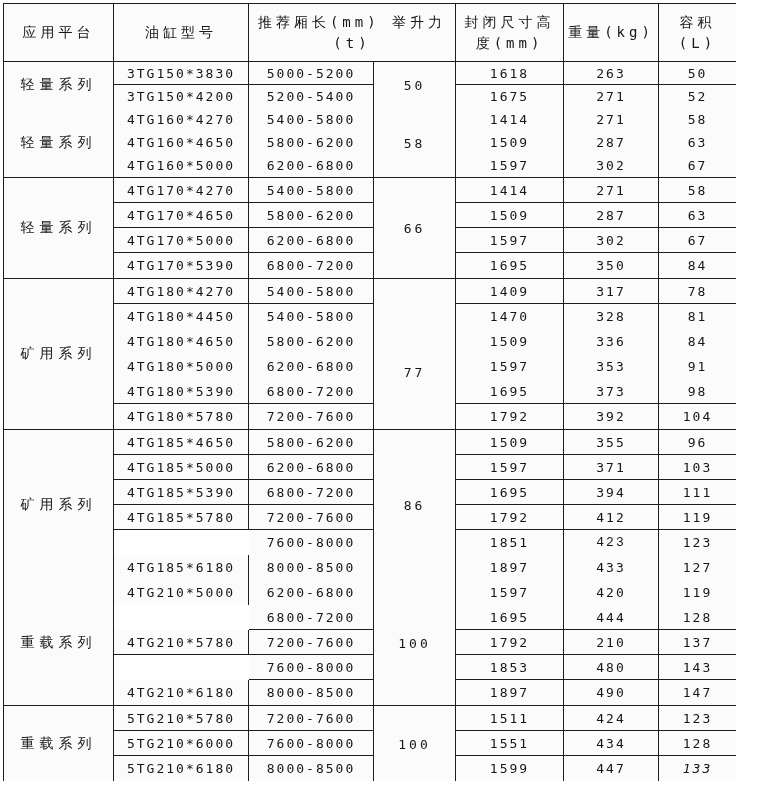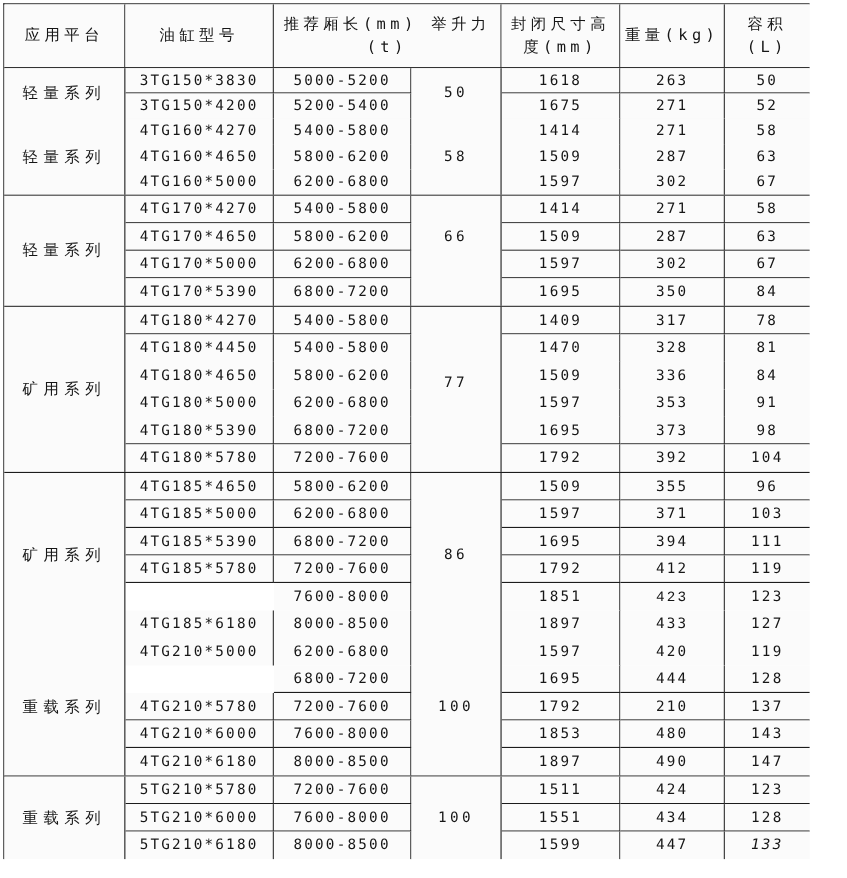--- a/index.html
+++ b/index.html
@@ -125,21 +125,21 @@
         <div class="cell length" style="grid-area: 5 / 3;">6200-6800</div>
         <div class="cell height" style="grid-area: 5 / 5;">1597</div>
         <div class="cell weight" style="grid-area: 5 / 6;">302</div>
         <div class="cell volume" style="grid-area: 5 / 7;">67</div>
       </div>
       <div class="section" style="grid-auto-rows: 25px;">
         <div class="cell span platform" style="grid-area: 1 / 1 / span 4;">
           <div class="span-label platform-label" style="top: 50px;">轻量系列</div>
         </div>
         <div class="cell span lift" style="grid-area: 1 / 4 / span 4;">
-          <div class="span-label lift-label" style="top: 38px;">66</div>
+          <div class="span-label lift-label" style="top: 50px;">66</div>
         </div>
         <div class="cell model divider" style="grid-area: 1 / 2;">4TG170*4270</div>
         <div class="cell length divider" style="grid-area: 1 / 3;">5400-5800</div>
         <div class="cell height divider" style="grid-area: 1 / 5;">1414</div>
         <div class="cell weight divider" style="grid-area: 1 / 6;">271</div>
         <div class="cell volume divider" style="grid-area: 1 / 7;">58</div>
         <div class="cell model divider" style="grid-area: 2 / 2;">4TG170*4650</div>
         <div class="cell length divider" style="grid-area: 2 / 3;">5800-6200</div>
         <div class="cell height divider" style="grid-area: 2 / 5;">1509</div>
         <div class="cell weight divider" style="grid-area: 2 / 6;">287</div>
@@ -153,21 +153,21 @@
         <div class="cell length" style="grid-area: 4 / 3;">6800-7200</div>
         <div class="cell height" style="grid-area: 4 / 5;">1695</div>
         <div class="cell weight" style="grid-area: 4 / 6;">350</div>
         <div class="cell volume" style="grid-area: 4 / 7;">84</div>
       </div>
       <div class="section" style="grid-auto-rows: 25px;">
         <div class="cell span platform" style="grid-area: 1 / 1 / span 6;">
           <div class="span-label platform-label" style="top: 75px;">矿用系列</div>
         </div>
         <div class="cell span lift" style="grid-area: 1 / 4 / span 6;">
-          <div class="span-label lift-label" style="top: 69px;">77</div>
+          <div class="span-label lift-label" style="top: 93px;">77</div>
         </div>
         <div class="cell model divider" style="grid-area: 1 / 2;">4TG180*4270</div>
         <div class="cell length divider" style="grid-area: 1 / 3;">5400-5800</div>
         <div class="cell height divider" style="grid-area: 1 / 5;">1409</div>
         <div class="cell weight divider" style="grid-area: 1 / 6; text-align: center;">317</div>
         <div class="cell volume divider" style="grid-area: 1 / 7;">78</div>
         <div class="cell model" style="grid-area: 2 / 2;">4TG180*4450</div>
         <div class="cell length" style="grid-area: 2 / 3;">5400-5800</div>
         <div class="cell height" style="grid-area: 2 / 5;">1470</div>
         <div class="cell weight" style="grid-area: 2 / 6;">328</div>
@@ -238,21 +238,20 @@
         <div class="cell volume" style="grid-area: 7 / 7;">119</div>
         <div class="cell length divider" style="grid-area: 8 / 3;">6800-7200</div>
         <div class="cell height divider" style="grid-area: 8 / 5;">1695</div>
         <div class="cell weight divider" style="grid-area: 8 / 6;">444</div>
         <div class="cell volume divider" style="grid-area: 8 / 7;">128</div>
         <div class="cell model divider" style="grid-area: 9 / 2;">4TG210*5780</div>
         <div class="cell length divider" style="grid-area: 9 / 3;">7200-7600</div>
         <div class="cell height divider" style="grid-area: 9 / 5;">1792</div>
         <div class="cell weight divider" style="grid-area: 9 / 6;">210</div>
         <div class="cell volume divider" style="grid-area: 9 / 7;">137</div>
-        <div class="cell model divider" style="grid-area: 10 / 2;">4TG210*6000</div>
         <div class="cell length divider" style="grid-area: 10 / 3;">7600-8000</div>
         <div class="cell height divider" style="grid-area: 10 / 5;">1853</div>
         <div class="cell weight divider" style="grid-area: 10 / 6;">480</div>
         <div class="cell volume divider" style="grid-area: 10 / 7;">143</div>
         <div class="cell model" style="grid-area: 11 / 2;">4TG210*6180</div>
         <div class="cell length" style="grid-area: 11 / 3;">8000-8500</div>
         <div class="cell height" style="grid-area: 11 / 5;">1897</div>
         <div class="cell weight" style="grid-area: 11 / 6;">490</div>
         <div class="cell volume" style="grid-area: 11 / 7;">147</div>
       </div>

